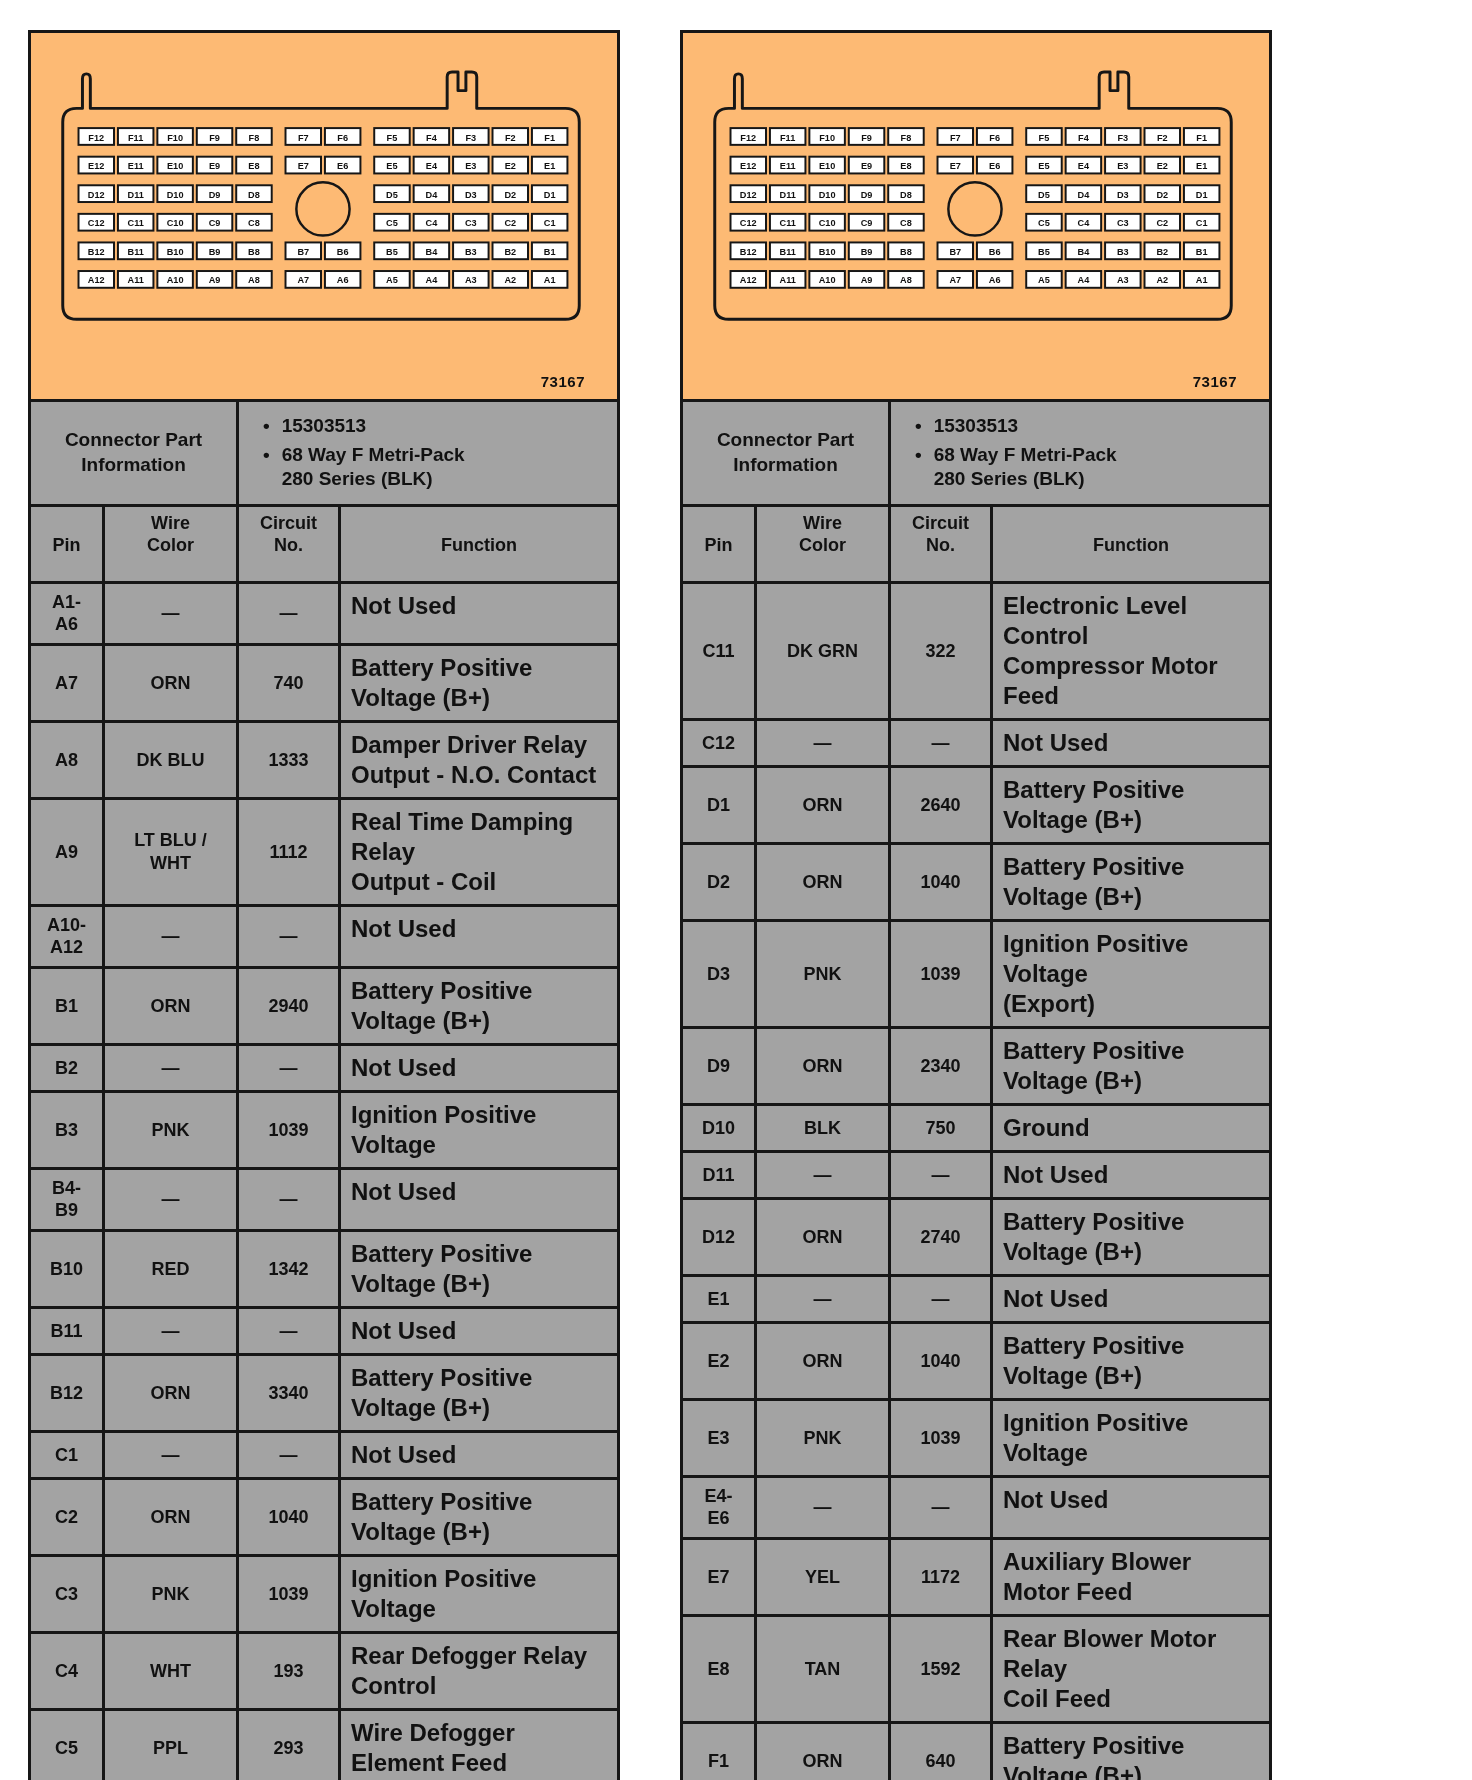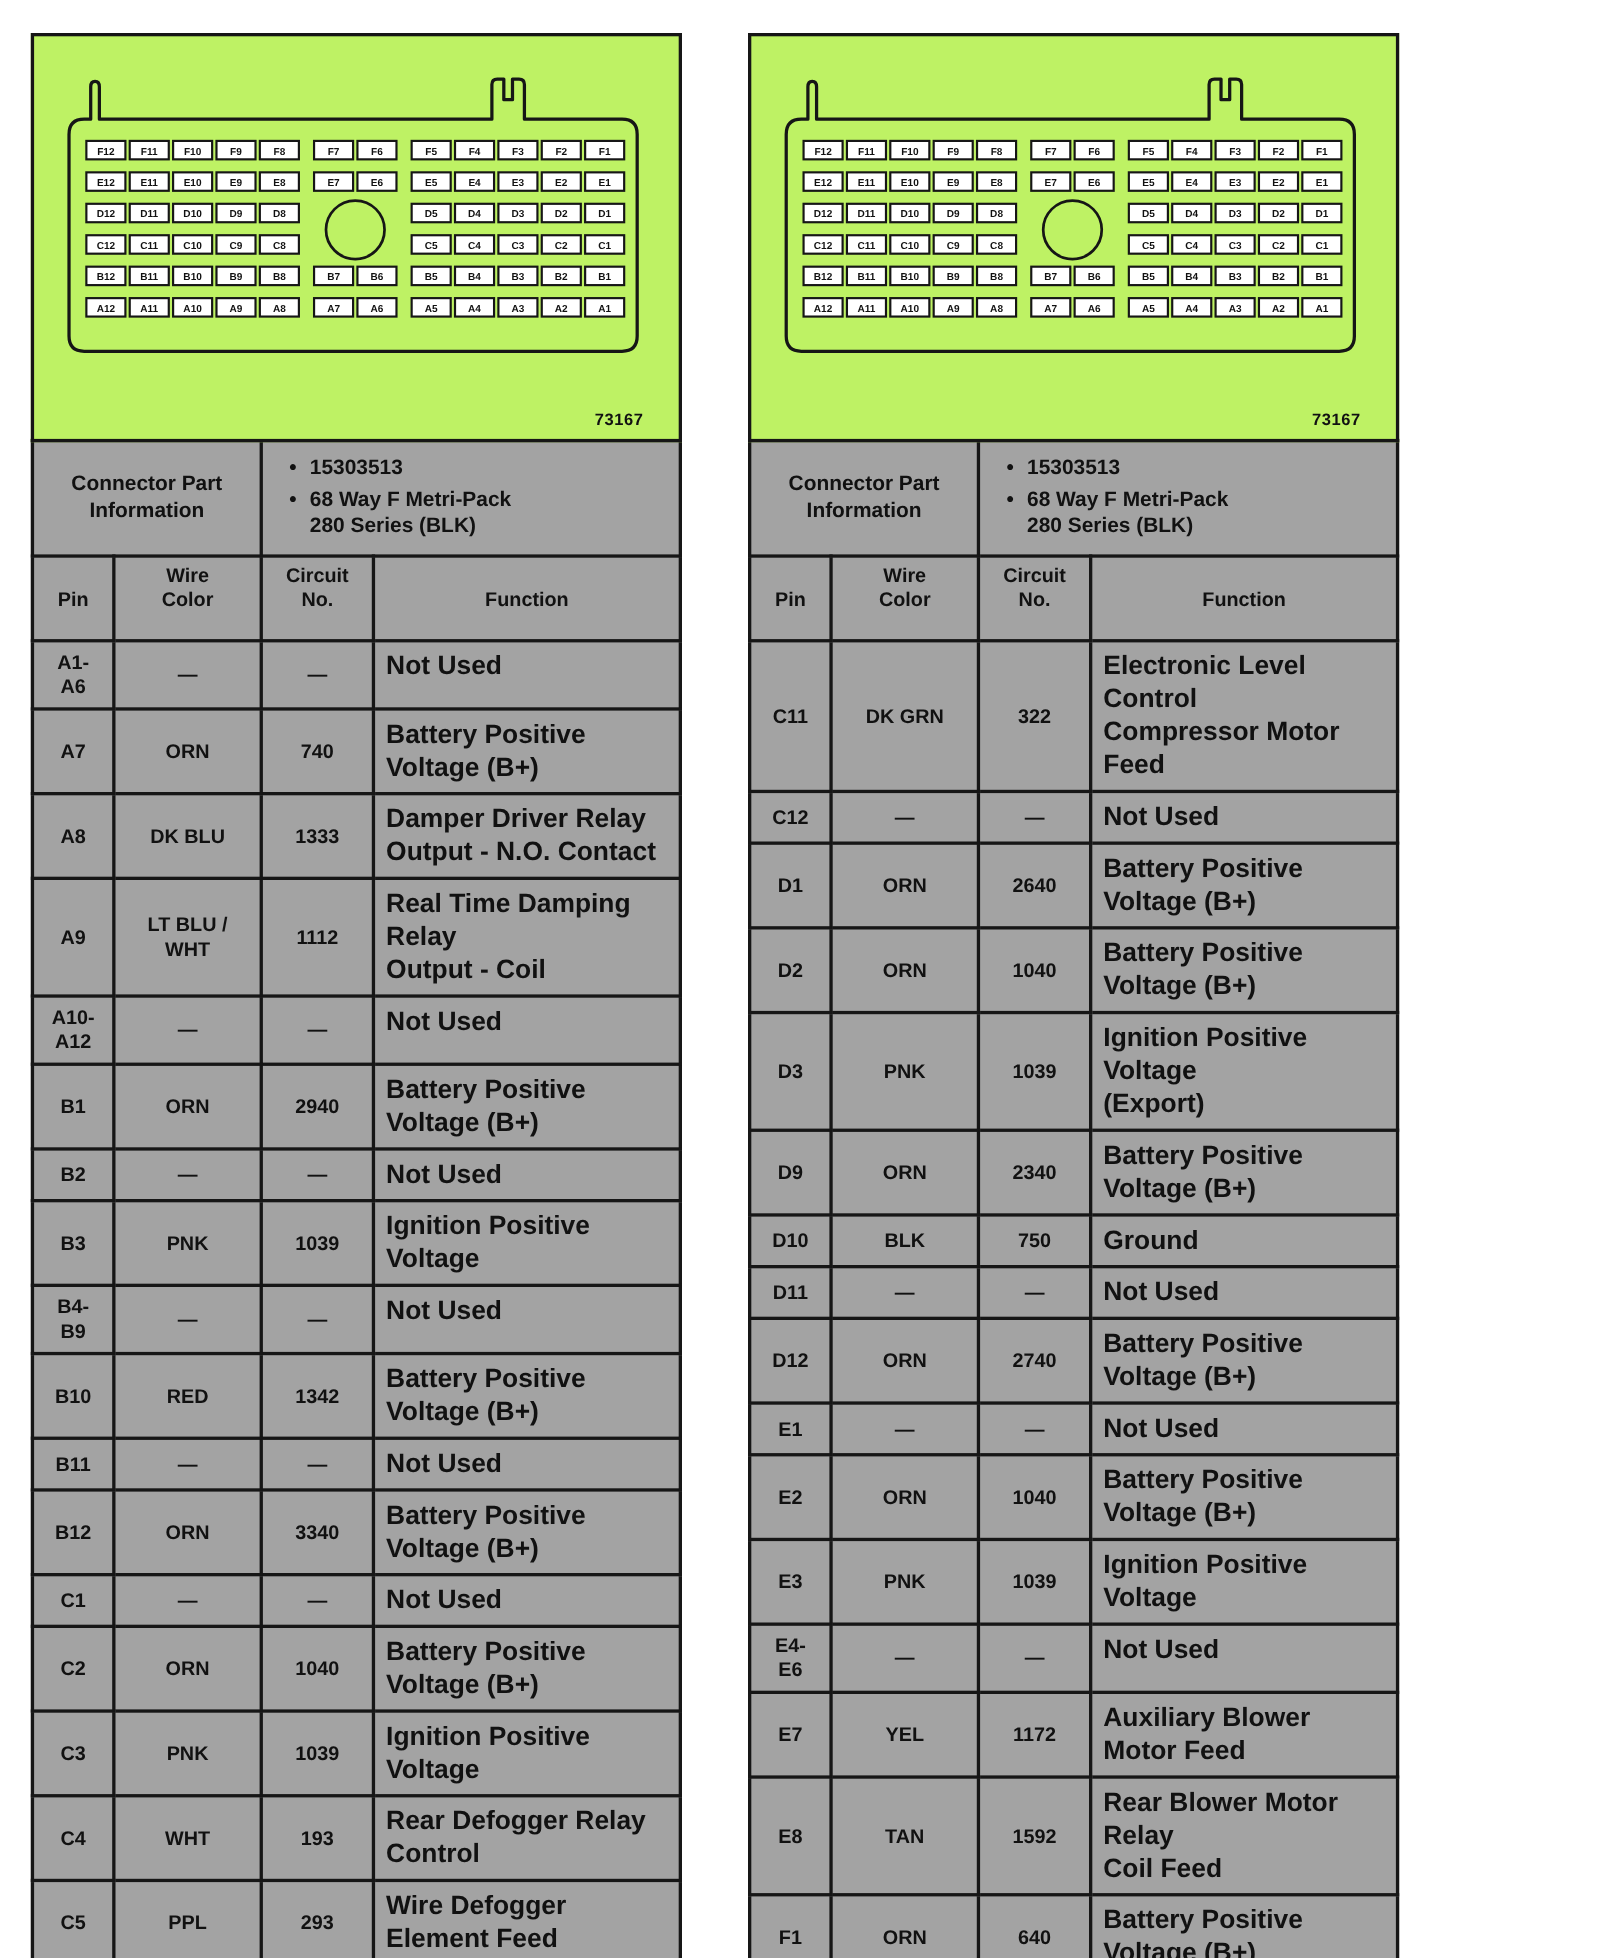--- a/index.html
+++ b/index.html
@@ -13,21 +13,21 @@
     overflow:hidden;
   }
   .panel{position:absolute;top:30px;width:592px;}
   .panel-left{left:28px;}
   .panel-right{left:680px;}
 
   .figure-box{
     position:relative;
     border:3px solid #161616;
     height:372px;
-    background:#bef264;
+    background:#fdba74;
     box-sizing:border-box;
   }
   .connector-svg{
     position:absolute;
     left:14px;
     top:28px;
     width:552px;
     height:286px;
   }
   .fig-num{

